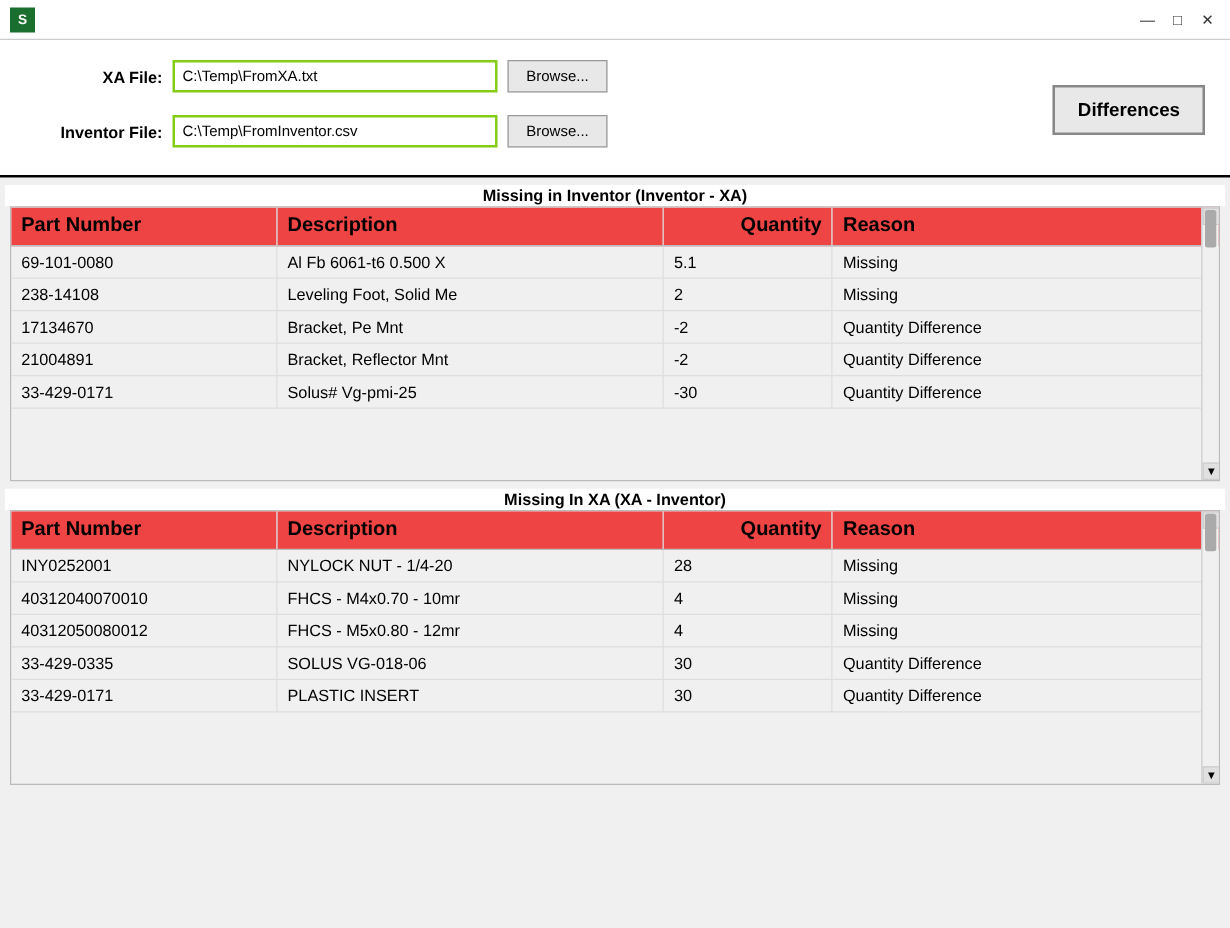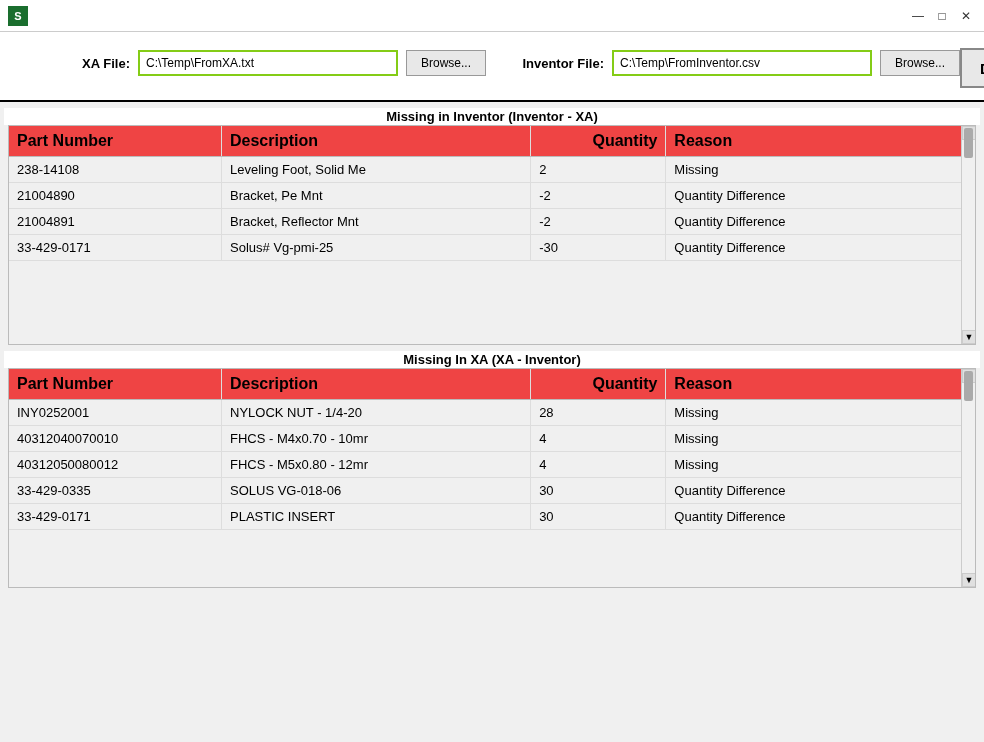--- a/index.html
+++ b/index.html
@@ -95,21 +95,21 @@
       font-weight: bold;
       margin-left: auto;
     }
     .file-rows-container {
       display: flex;
       align-items: center;
       justify-content: space-between;
     }
     .file-rows-left {
       display: flex;
-      flex-direction: row;
+      flex-direction: column;
       gap: 8px;
     }
     .section {
       padding: 6px 0 0 0;
     }
     .section-header {
       text-align: center;
       font-weight: bold;
       font-size: 13px;
       padding: 1px 0;
@@ -227,28 +227,34 @@
       <table>
         <thead>
           <tr class="header-row-bg">
             <th class="col-partnumber">Part Number</th>
             <th class="col-description">Description</th>
             <th class="col-quantity">Quantity</th>
             <th class="col-reason">Reason</th>
           </tr>
         </thead>
         <tbody id="table1-body">
+        <tr>
+              <td>69-101-0080</td>
+              <td>Al Fb 6061-t6    0.500 X</td>
+              <td>5.1</td>
+              <td>Missing</td>
+            </tr>
             <tr>
               <td>238-14108</td>
               <td>Leveling Foot, Solid Me</td>
               <td>2</td>
               <td>Missing</td>
             </tr>
             <tr>
-              <td>21004890</td>
+              <td>17134670</td>
               <td>Bracket, Pe Mnt</td>
               <td>-2</td>
               <td>Quantity Difference</td>
             </tr>
             <tr>
               <td>21004891</td>
               <td>Bracket, Reflector Mnt</td>
               <td>-2</td>
               <td>Quantity Difference</td>
             </tr>

